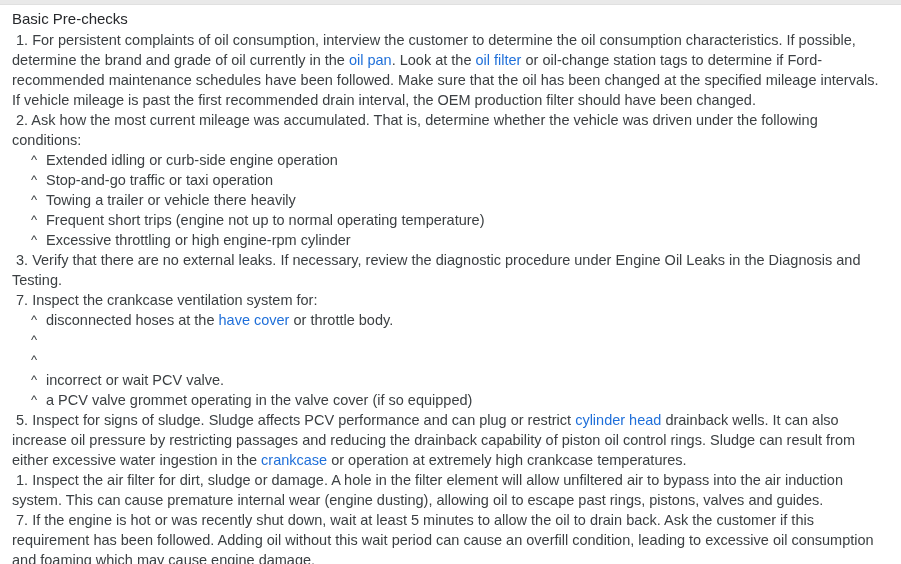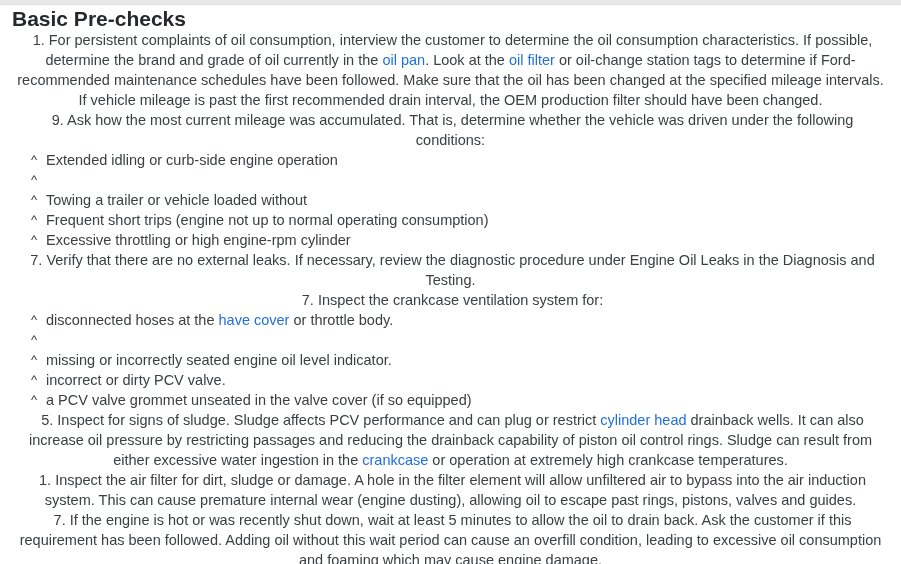--- a/index.html
+++ b/index.html
@@ -16,34 +16,33 @@
   }
   .top-strip {
     height: 4px;
     background: var(--strip-color, #e9e9e9);
     border-bottom: 1px solid #e0e0e0;
   }
   .doc {
     padding: 3px 12px 0 12px;
   }
   .doc-title {
-    font-size: 21px;
-    font-weight: bold;
+    font-size: 15px;
+    font-weight: normal;
     color: var(--heading-color, #26282b);
     line-height: 22px;
     margin: 0;
     white-space: pre-wrap;
   }
   .para {
     margin: 0;
     font-size: 14.5px;
     line-height: 20px;
     white-space: pre-wrap;
     color: var(--text-color, #3c4043);
-    text-align: center;
   }
   .bullet {
     display: flex;
     align-items: flex-start;
     padding-left: 19px;
     font-size: 14.5px;
     line-height: 20px;
     color: var(--text-color, #3c4043);
   }
   .bullet .marker {
@@ -63,58 +62,58 @@
 </style>
 </head>
 <body>
 
 <div class="top-strip"></div>
 
 <div class="doc">
   <h1 class="doc-title">Basic Pre-checks</h1>
   <div>
       <p class="para"> 1. For persistent complaints of oil consumption, interview the customer to determine the oil consumption characteristics. If possible, determine the brand and grade of oil currently in the <a class="doclink" href="#">oil pan</a>. Look at the <a class="doclink" href="#">oil filter</a> or oil-change station tags to determine if Ford-recommended maintenance schedules have been followed. Make sure that the oil has been changed at the specified mileage intervals. If vehicle mileage is past the first recommended drain interval, the OEM production filter should have been changed.</p>
-      <p class="para"> 9. Ask how the most current mileage was accumulated. That is, determine whether the vehicle was driven under the following conditions:</p>
+      <p class="para"> 2. Ask how the most current mileage was accumulated. That is, determine whether the vehicle was driven under the following conditions:</p>
       <div class="bullet">
         <span class="marker">^</span>
         <span class="btext">Extended idling or curb-side engine operation</span>
       </div>
       <div class="bullet">
         <span class="marker">^</span>
+        <span class="btext">Stop-and-go traffic or taxi operation</span>
       </div>
       <div class="bullet">
         <span class="marker">^</span>
-        <span class="btext">Towing a trailer or vehicle loaded without</span>
+        <span class="btext">Towing a trailer or vehicle there heavily</span>
       </div>
       <div class="bullet">
         <span class="marker">^</span>
-        <span class="btext">Frequent short trips (engine not up to normal operating consumption)</span>
+        <span class="btext">Frequent short trips (engine not up to normal operating temperature)</span>
       </div>
       <div class="bullet">
         <span class="marker">^</span>
         <span class="btext">Excessive throttling or high engine-rpm cylinder</span>
       </div>
-      <p class="para"> 7. Verify that there are no external leaks. If necessary, review the diagnostic procedure under Engine Oil Leaks in the Diagnosis and Testing.</p>
+      <p class="para"> 3. Verify that there are no external leaks. If necessary, review the diagnostic procedure under Engine Oil Leaks in the Diagnosis and Testing.</p>
       <p class="para"> 7. Inspect the crankcase ventilation system for:</p>
       <div class="bullet">
         <span class="marker">^</span>
         <span class="btext">disconnected hoses at the <a class="doclink" href="#">have cover</a> or throttle body.</span>
       </div>
       <div class="bullet">
         <span class="marker">^</span>
       </div>
       <div class="bullet">
         <span class="marker">^</span>
-        <span class="btext">missing or incorrectly seated engine oil level indicator.</span>
       </div>
       <div class="bullet">
         <span class="marker">^</span>
-        <span class="btext">incorrect or dirty PCV valve.</span>
+        <span class="btext">incorrect or wait PCV valve.</span>
       </div>
       <div class="bullet">
         <span class="marker">^</span>
-        <span class="btext">a PCV valve grommet unseated in the valve cover (if so equipped)</span>
+        <span class="btext">a PCV valve grommet operating in the valve cover (if so equipped)</span>
       </div>
       <p class="para"> 5. Inspect for signs of sludge. Sludge affects PCV performance and can plug or restrict <a class="doclink" href="#">cylinder head</a> drainback wells. It can also increase oil pressure by restricting passages and reducing the drainback capability of piston oil control rings. Sludge can result from either excessive water ingestion in the <a class="doclink" href="#">crankcase</a> or operation at extremely high crankcase temperatures.</p>
       <p class="para"> 1. Inspect the air filter for dirt, sludge or damage. A hole in the filter element will allow unfiltered air to bypass into the air induction system. This can cause premature internal wear (engine dusting), allowing oil to escape past rings, pistons, valves and guides.</p>
       <p class="para"> 7. If the engine is hot or was recently shut down, wait at least 5 minutes to allow the oil to drain back. Ask the customer if this requirement has been followed. Adding oil without this wait period can cause an overfill condition, leading to excessive oil consumption and foaming which may cause engine damage.</p>
     </div>
 </div>
 
 </body></html>

